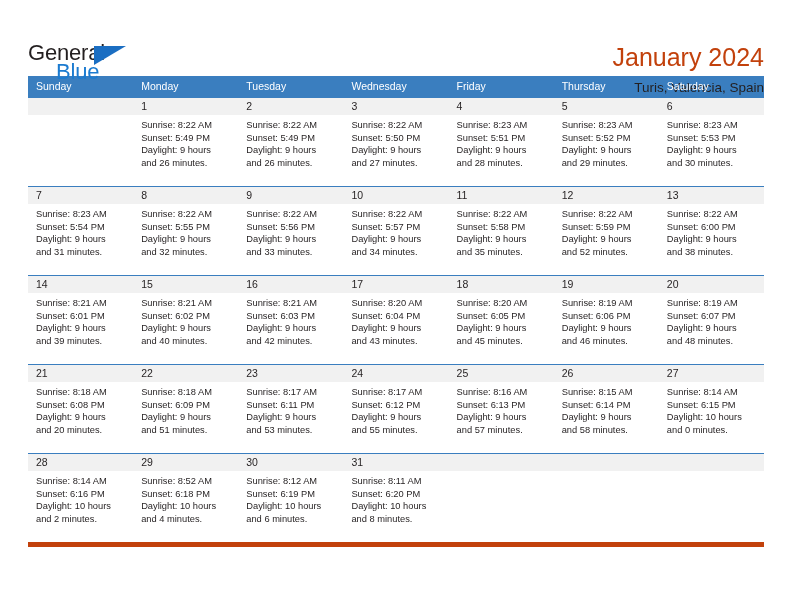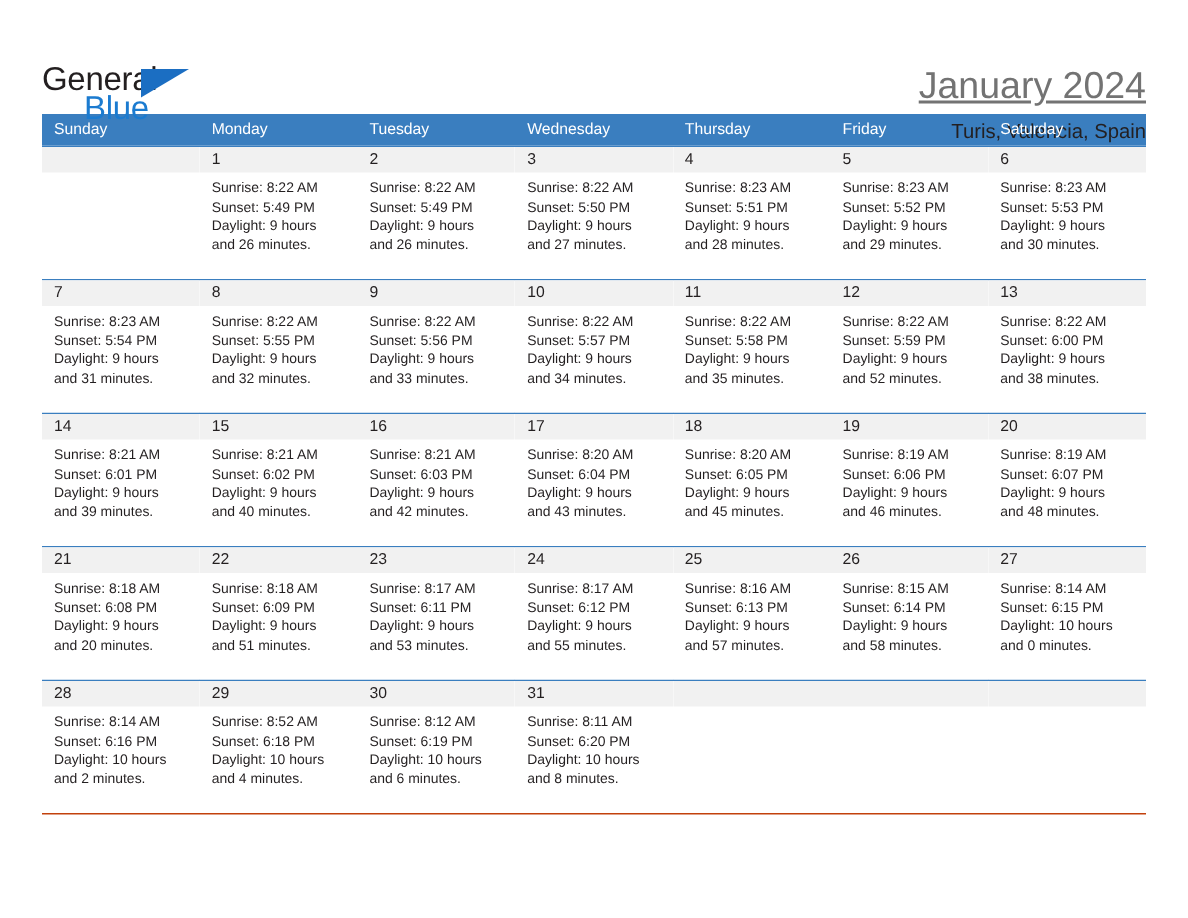--- a/index.html
+++ b/index.html
@@ -62,24 +62,23 @@
     font-size: 22px;
     letter-spacing: -0.2px;
     color: #1b7bd0;
   }
   .titles {
     text-align: right;
     padding-top: 0px;
   }
   .cal-title {
     font-size: 25px;
-    color: #737373;
+    color: #c2410c;
     line-height: 30px;
     white-space: nowrap;
-    text-decoration: underline;
   }
   .cal-subtitle {
     font-size: 13.5px;
     color: #231f20;
     line-height: 20px;
     margin-top: 6px;
     white-space: nowrap;
   }
 
   
@@ -99,21 +98,21 @@
     line-height: 21px;
     padding-left: 8px;
     box-sizing: border-box;
   }
   .week {
     display: flex;
     border-top: 1px solid #3a7ebf;
     height: 88px;
   }
   .week.last {
-    border-bottom: 1px solid #c2410c;
+    border-bottom: 5px solid #c2410c;
   }
   .day {
     flex: 1 1 0;
     box-sizing: border-box;
     position: relative;
     background: #ffffff;
   }
   .day-num {
     height: 17px;
     background: #f1f1f1;
@@ -154,22 +153,22 @@
     </div>
 
   </div>
 
   <div class="calendar">
     <div class="weekdays">
         <div class="weekday">Sunday</div>
         <div class="weekday">Monday</div>
         <div class="weekday">Tuesday</div>
         <div class="weekday">Wednesday</div>
+        <div class="weekday">Friday</div>
         <div class="weekday">Thursday</div>
-        <div class="weekday">Friday</div>
         <div class="weekday">Saturday</div>
       </div>
     <div>
         <div class="week">
           <div class="day empty">
             <div class="day-num"></div>
           </div>
           <div class="day">
             <div class="day-num">1</div>
             <div class="day-info">

